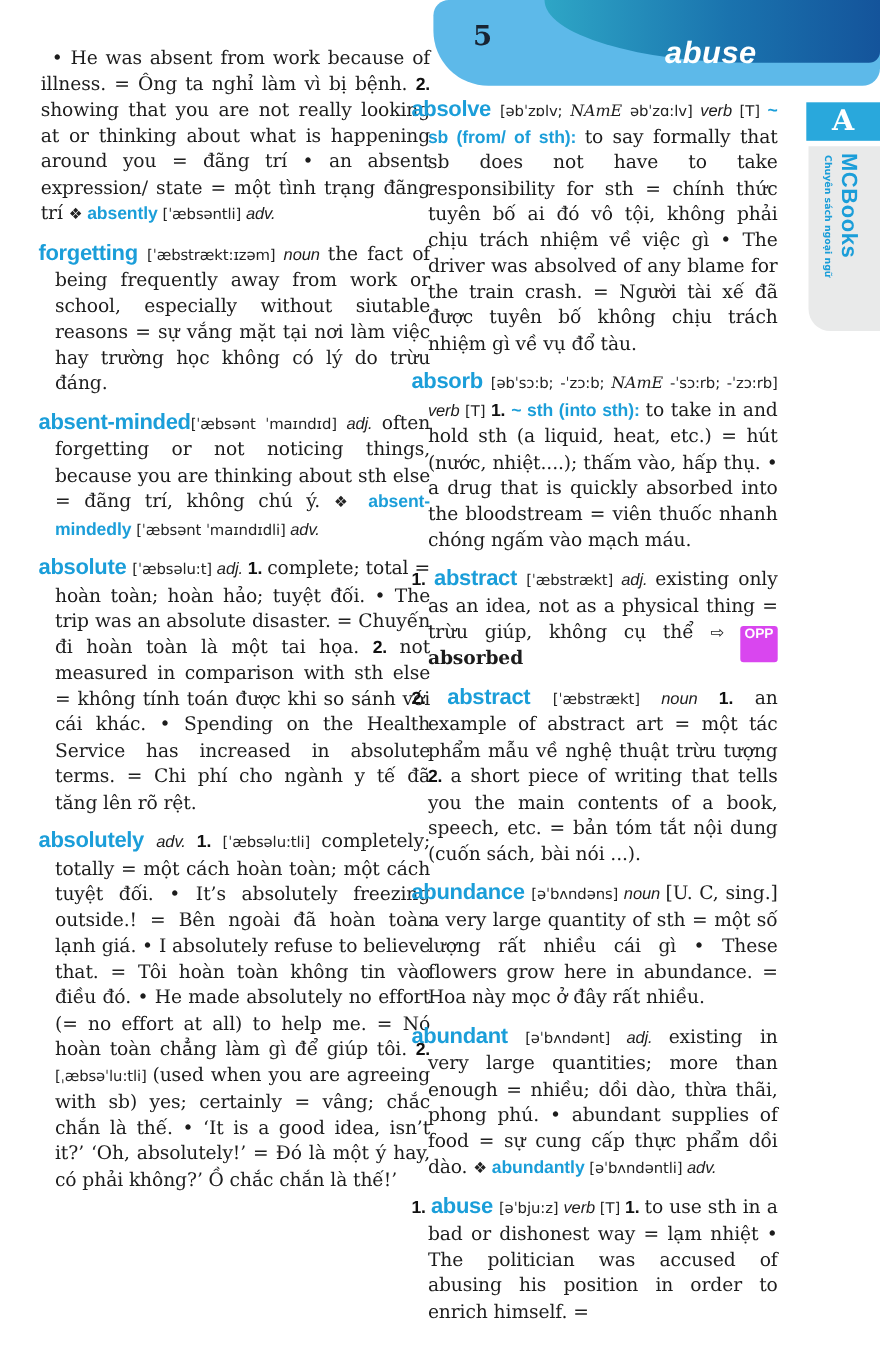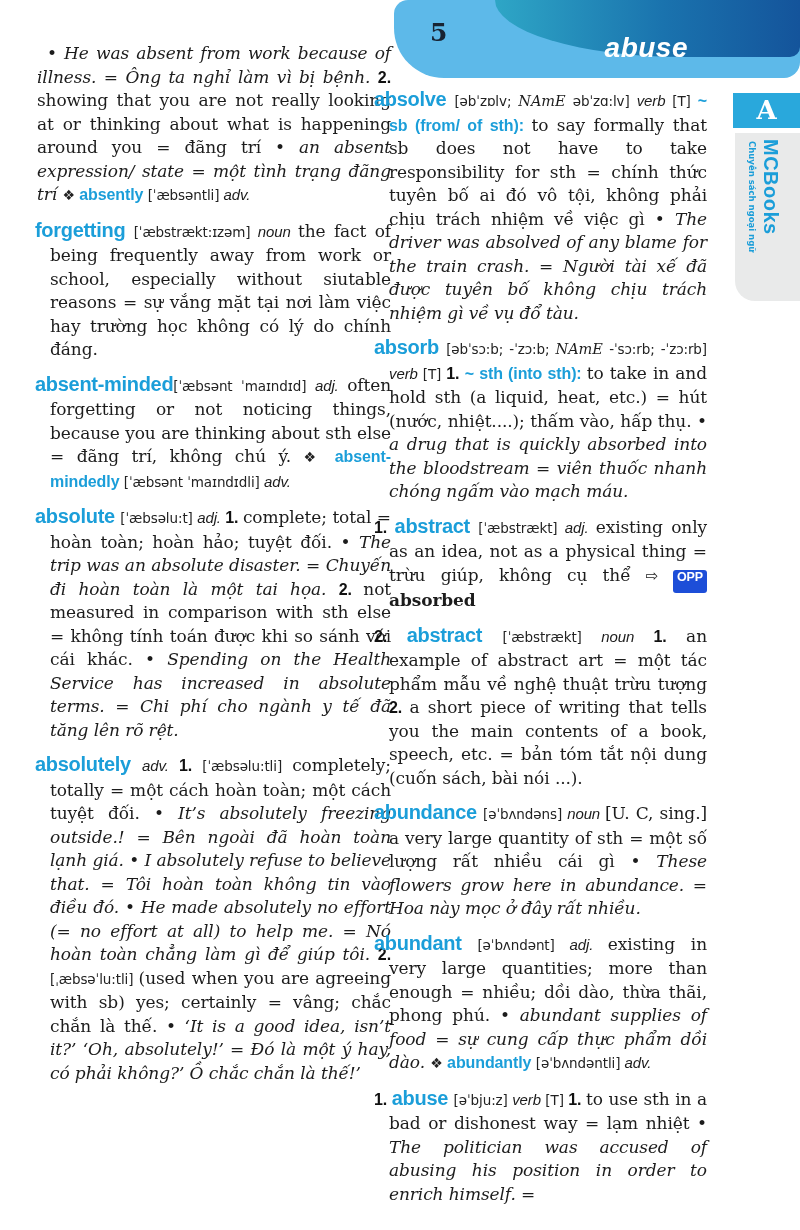--- a/index.html
+++ b/index.html
@@ -70,32 +70,32 @@
   .col p:last-child{margin-bottom:0;}
   .hw{
     font-family:"Liberation Sans","DejaVu Sans",sans-serif;
     font-weight:bold;font-size:20px;color:#1b9ed9;letter-spacing:-0.3px;
   }
   .ph{font-family:"DejaVu Sans","Liberation Sans",sans-serif;font-size:13.5px;color:#222;}
   .phi{font-family:"DejaVu Serif","Liberation Serif",serif;font-style:italic;font-size:14.5px;}
   .pos{font-family:"Liberation Sans","DejaVu Sans",sans-serif;font-style:italic;font-size:15px;}
   .num{font-family:"Liberation Sans","DejaVu Sans",sans-serif;font-weight:bold;font-size:16px;color:#111;}
   .t{}
-  .i{font-style:italic;}
+  .i{}
   .bb{
     font-family:"Liberation Sans","DejaVu Sans",sans-serif;
     font-weight:bold;font-size:16px;color:#1b9ed9;
   }
   .bflw{font-weight:bold;}
   .sym{color:#222;font-size:14px;font-family:"DejaVu Sans",sans-serif;}
   .arr{font-family:"DejaVu Sans",sans-serif;font-size:15px;color:#222;}
   .badge{
     font-family:"Liberation Sans","DejaVu Sans",sans-serif;
     font-weight:bold;font-size:12.5px;color:#fff;
-    background:#1d4ed8;padding:0 4px 9px 4px;border-radius:3px;
+    background:#d946ef;padding:0 4px 19px 4px;border-radius:3px;
   }
 </style>
 </head>
 <body>
 
 <div>
 
   <div class="header">
     <div class="header-light"></div>
     <div class="header-dark"></div>
@@ -106,21 +106,21 @@
   <div class="sidebar">
     <div class="tab-letter">A</div>
     <div class="tab-panel">
       <span class="brand">MCBooks</span>
       <span class="tagline">Chuyên sách ngoại ngữ</span>
     </div>
   </div>
 
   <div class="col" id="col-left">
       <p class="entry cont"><span class="i">• He was absent from work because of illness. = Ông ta nghỉ làm vì bị bệnh. </span><span class="num">2. </span><span class="t">showing that you are not really looking at or thinking about what is happening around you = đãng trí • </span><span class="i">an absent expression/ state = một tình trạng đãng trí </span><span class="sym">❖ </span><span class="bb">absently </span><span class="ph">[ˈæbsəntli] </span><span class="pos">adv.</span></p>
-      <p class="entry"><span class="hw">forgetting </span><span class="ph">[ˈæbstrækt:ɪzəm] </span><span class="pos">noun </span><span class="t">the fact of being frequently away from work or school, especially without siutable reasons = sự vắng mặt tại nơi làm việc hay trường học không có lý do chính đáng.</span></p>
+      <p class="entry"><span class="hw">forgetting </span><span class="ph">[ˈæbstrækt:ɪzəm] </span><span class="pos">noun </span><span class="t">the fact of being frequently away from work or school, especially without siutable reasons = sự vắng mặt tại nơi làm việc hay trường học không có lý do trừu đáng.</span></p>
       <p class="entry"><span class="hw">absent-minded</span><span class="ph">[ˈæbsənt ˈmaɪndɪd] </span><span class="pos">adj. </span><span class="t">often forgetting or not noticing things, because you are thinking about sth else = đãng trí, không chú ý. </span><span class="sym">❖ </span><span class="bb">absent-mindedly </span><span class="ph">[ˈæbsənt ˈmaɪndɪdli] </span><span class="pos">adv.</span></p>
       <p class="entry"><span class="hw">absolute </span><span class="ph">[ˈæbsəlu:t] </span><span class="pos">adj. </span><span class="num">1. </span><span class="t">complete; total = hoàn toàn; hoàn hảo; tuyệt đối. </span><span class="i">• The trip was an absolute disaster. = Chuyến đi hoàn toàn là một tai họa. </span><span class="num">2. </span><span class="t">not measured in comparison with sth else = không tính toán được khi so sánh với cái khác. </span><span class="i">• Spending on the Health Service has increased in absolute terms. = Chi phí cho ngành y tế đã tăng lên rõ rệt.</span></p>
       <p class="entry"><span class="hw">absolutely </span><span class="pos">adv. </span><span class="num">1. </span><span class="ph">[ˈæbsəlu:tli] </span><span class="t">completely; totally = một cách hoàn toàn; một cách tuyệt đối. </span><span class="i">• It’s absolutely freezing outside.! = Bên ngoài đã hoàn toàn lạnh giá. • I absolutely refuse to believe that. = Tôi hoàn toàn không tin vào điều đó. • He made absolutely no effort (= no effort at all) to help me. = Nó hoàn toàn chẳng làm gì để giúp tôi. </span><span class="num">2. </span><span class="ph">[ˌæbsəˈlu:tli] </span><span class="t">(used when you are agreeing with sb) yes; certainly = vâng; chắc chắn là thế. </span><span class="i">• ‘It is a good idea, isn’t it?’ ‘Oh, absolutely!’ = Đó là một ý hay, có phải không?’ Ồ chắc chắn là thế!’</span></p>
     </div>
   <div class="col" id="col-right">
       <p class="entry"><span class="hw">absolve </span><span class="ph">[əbˈzɒlv; </span><span class="phi">NAmE </span><span class="ph">əbˈzɑ:lv] </span><span class="pos">verb </span><span class="ph">[T] </span><span class="bb">~ sb (from/ of sth): </span><span class="t">to say formally that sb does not have to take responsibility for sth = chính thức tuyên bố ai đó vô tội, không phải chịu trách nhiệm về việc gì </span><span class="i">• The driver was absolved of any blame for the train crash. = Người tài xế đã được tuyên bố không chịu trách nhiệm gì về vụ đổ tàu.</span></p>
       <p class="entry"><span class="hw">absorb </span><span class="ph">[əbˈsɔ:b; -ˈzɔ:b; </span><span class="phi">NAmE </span><span class="ph">-ˈsɔ:rb; -ˈzɔ:rb] </span><span class="pos">verb </span><span class="ph">[T] </span><span class="num">1. </span><span class="bb">~ sth (into sth): </span><span class="t">to take in and hold sth (a liquid, heat, etc.) = hút (nước, nhiệt....); thấm vào, hấp thụ. </span><span class="i">• a drug that is quickly absorbed into the bloodstream = viên thuốc nhanh chóng ngấm vào mạch máu.</span></p>
       <p class="entry"><span class="num">1. </span><span class="hw">abstract </span><span class="ph">[ˈæbstrækt] </span><span class="pos">adj. </span><span class="t">existing only as an idea, not as a physical thing = trừu giúp, không cụ thể </span><span class="arr">⇨ </span><span class="badge">OPP</span><span class="bflw"> absorbed</span></p>
       <p class="entry"><span class="num">2. </span><span class="hw">abstract </span><span class="ph">[ˈæbstrækt] </span><span class="pos">noun </span><span class="num">1. </span><span class="t">an example of abstract art = một tác phẩm mẫu về nghệ thuật trừu tượng </span><span class="num">2. </span><span class="t">a short piece of writing that tells you the main contents of a book, speech, etc. = bản tóm tắt nội dung (cuốn sách, bài nói ...).</span></p>
       <p class="entry"><span class="hw">abundance </span><span class="ph">[əˈbʌndəns] </span><span class="pos">noun </span><span class="t">[U. C, sing.] a very large quantity of sth = một số lượng rất nhiều cái gì </span><span class="i">• These flowers grow here in abundance. = Hoa này mọc ở đây rất nhiều.</span></p>

